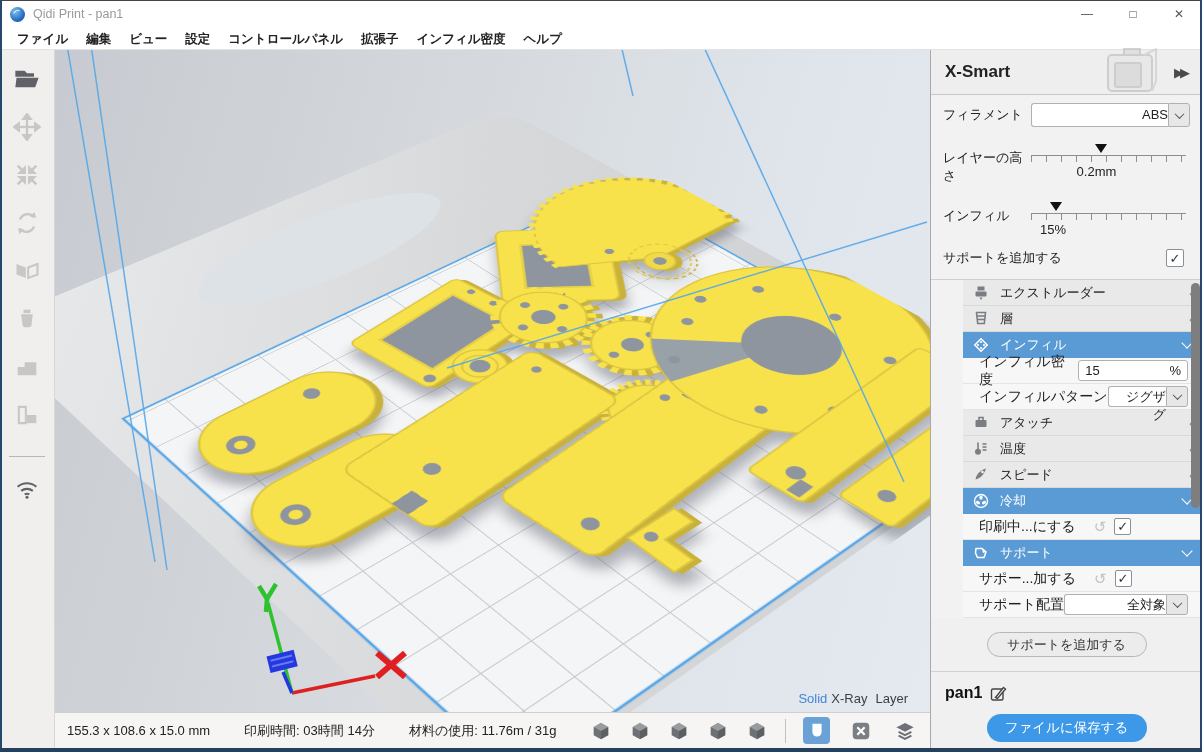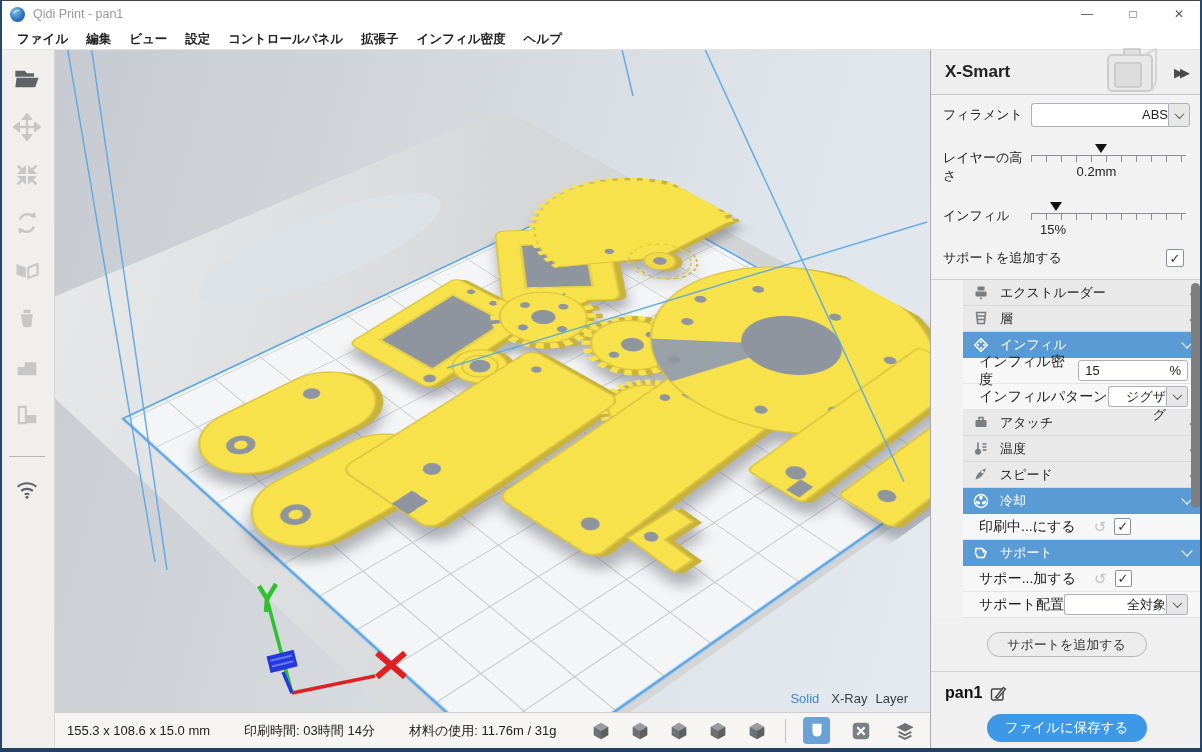--- a/index.html
+++ b/index.html
@@ -39,21 +39,21 @@
   .tool-sep { width:36px; height:1px; background:#b9b7b6; margin:10px 0 14px; }
 
   
   #viewport { position:absolute; left:55px; top:50px; width:875px; height:662px; overflow:hidden;
     background:linear-gradient(105deg,#c7cbd1 0%,#d3d7db 35%,#dfe4ea 70%,#e5eaf0 100%); }
   .bed3d { position:absolute; left:70px; top:-85px; width:740px; height:800px;
     transform:perspective(1400px) rotateX(48deg) rotateZ(-44deg) skewY(6deg); transform-origin:50% 50%; }
   .parts { filter:drop-shadow(4px 5px 0 #c9b23c) drop-shadow(-10px 12px 7px rgba(90,96,108,.45)); }
   #vp-overlay { position:absolute; left:0; top:0; width:875px; height:662px; pointer-events:none; }
   .view-mode-text { position:absolute; right:22px; bottom:6px; font-size:13px; color:#3a3f45; }
-  .view-mode-text .solid { color:#3f86d6; margin-right:12px; }
+  .view-mode-text .solid { color:#3f86d6; margin-right:4px; }
   .view-mode-text .xray { margin-right:8px; }
 
   
   #panel { position:absolute; left:930px; top:50px; width:272px; bottom:4px; background:#f2f2f2;
     border-left:1px solid #a9a9a9; z-index:10; }
   .p-header { height:45px; background:#efeeee; border-bottom:1px solid #c8c8c8;
     display:flex; align-items:center; padding:0 10px 0 14px; }
   .p-title { font-size:17px; font-weight:bold; color:#222; }
   .printer-img { margin-left:auto; opacity:.75; }
   .dbl-arrow { color:#4a4a4a; font-size:13px; letter-spacing:-4px; margin-left:10px; padding-right:6px; }

